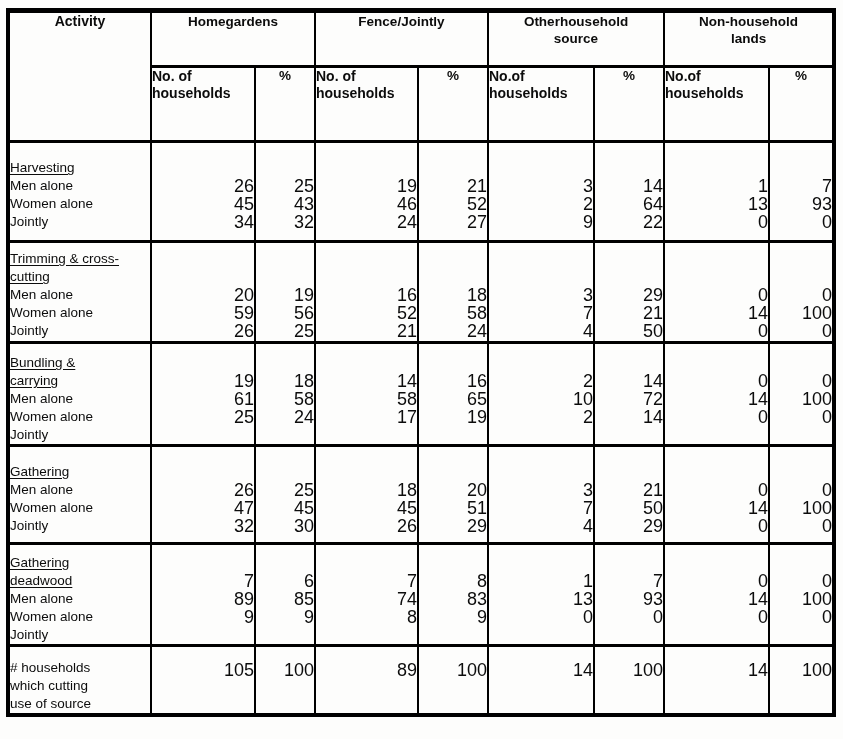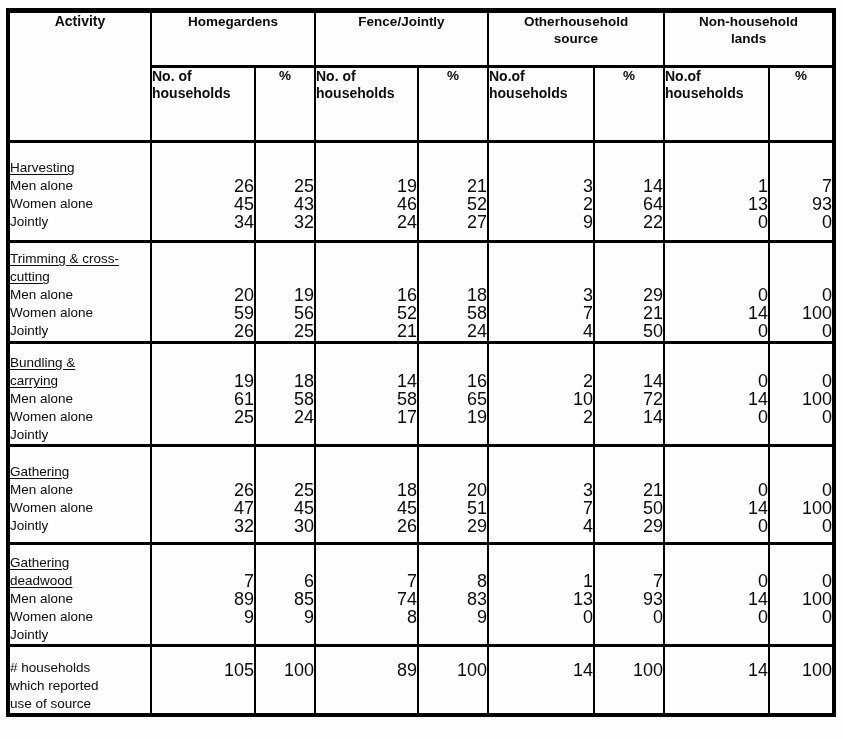--- a/index.html
+++ b/index.html
@@ -289,21 +289,21 @@
       <td class="num grp">0
 14
 0</td>
       <td class="num">0
 100
 0</td>
     </tr>
 
     <tr class="rf">
       <td class="lab"># households
-which reported
+which cutting
 use of source</td>
       <td class="num grp">105</td>
       <td class="num">100</td>
       <td class="num grp">89</td>
       <td class="num">100</td>
       <td class="num grp">14</td>
       <td class="num">100</td>
       <td class="num grp">14</td>
       <td class="num">100</td>
     </tr>

